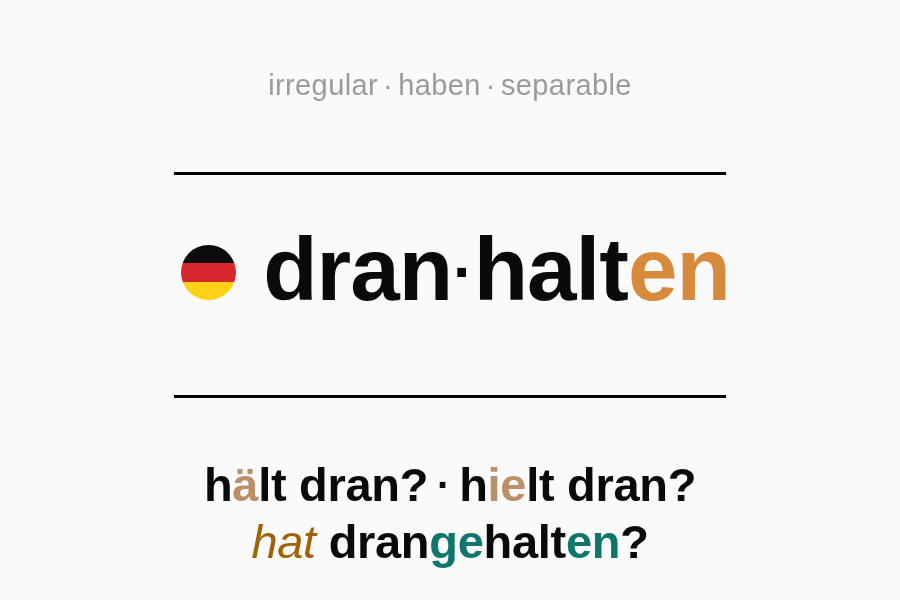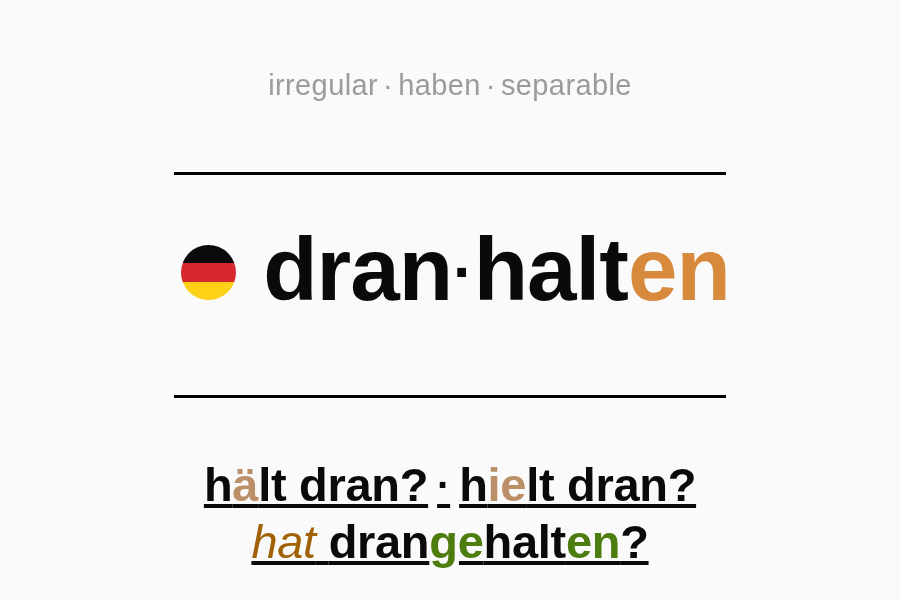--- a/index.html
+++ b/index.html
@@ -100,24 +100,23 @@
     width: 100%;
     text-align: center;
   }
   .form-line {
     font-size: 47px;
     font-weight: bold;
     color: #0a0a0a;
     line-height: 1.21;
     white-space: nowrap;
     letter-spacing: -0.3px;
-    text-decoration: underline;
   }
   .form-line .stem-change { color: #bb8f68; }
-  .form-line .affix { color: #4d7c0f; }
+  .form-line .affix { color: #0f766e; }
   .form-line .aux {
     font-style: italic;
     font-weight: normal;
     color: #a16207;
   }
   .form-line .mid-sep {
     font-weight: bold;
     color: #0a0a0a;
     padding: 0 9px;
     font-size: 40px;

